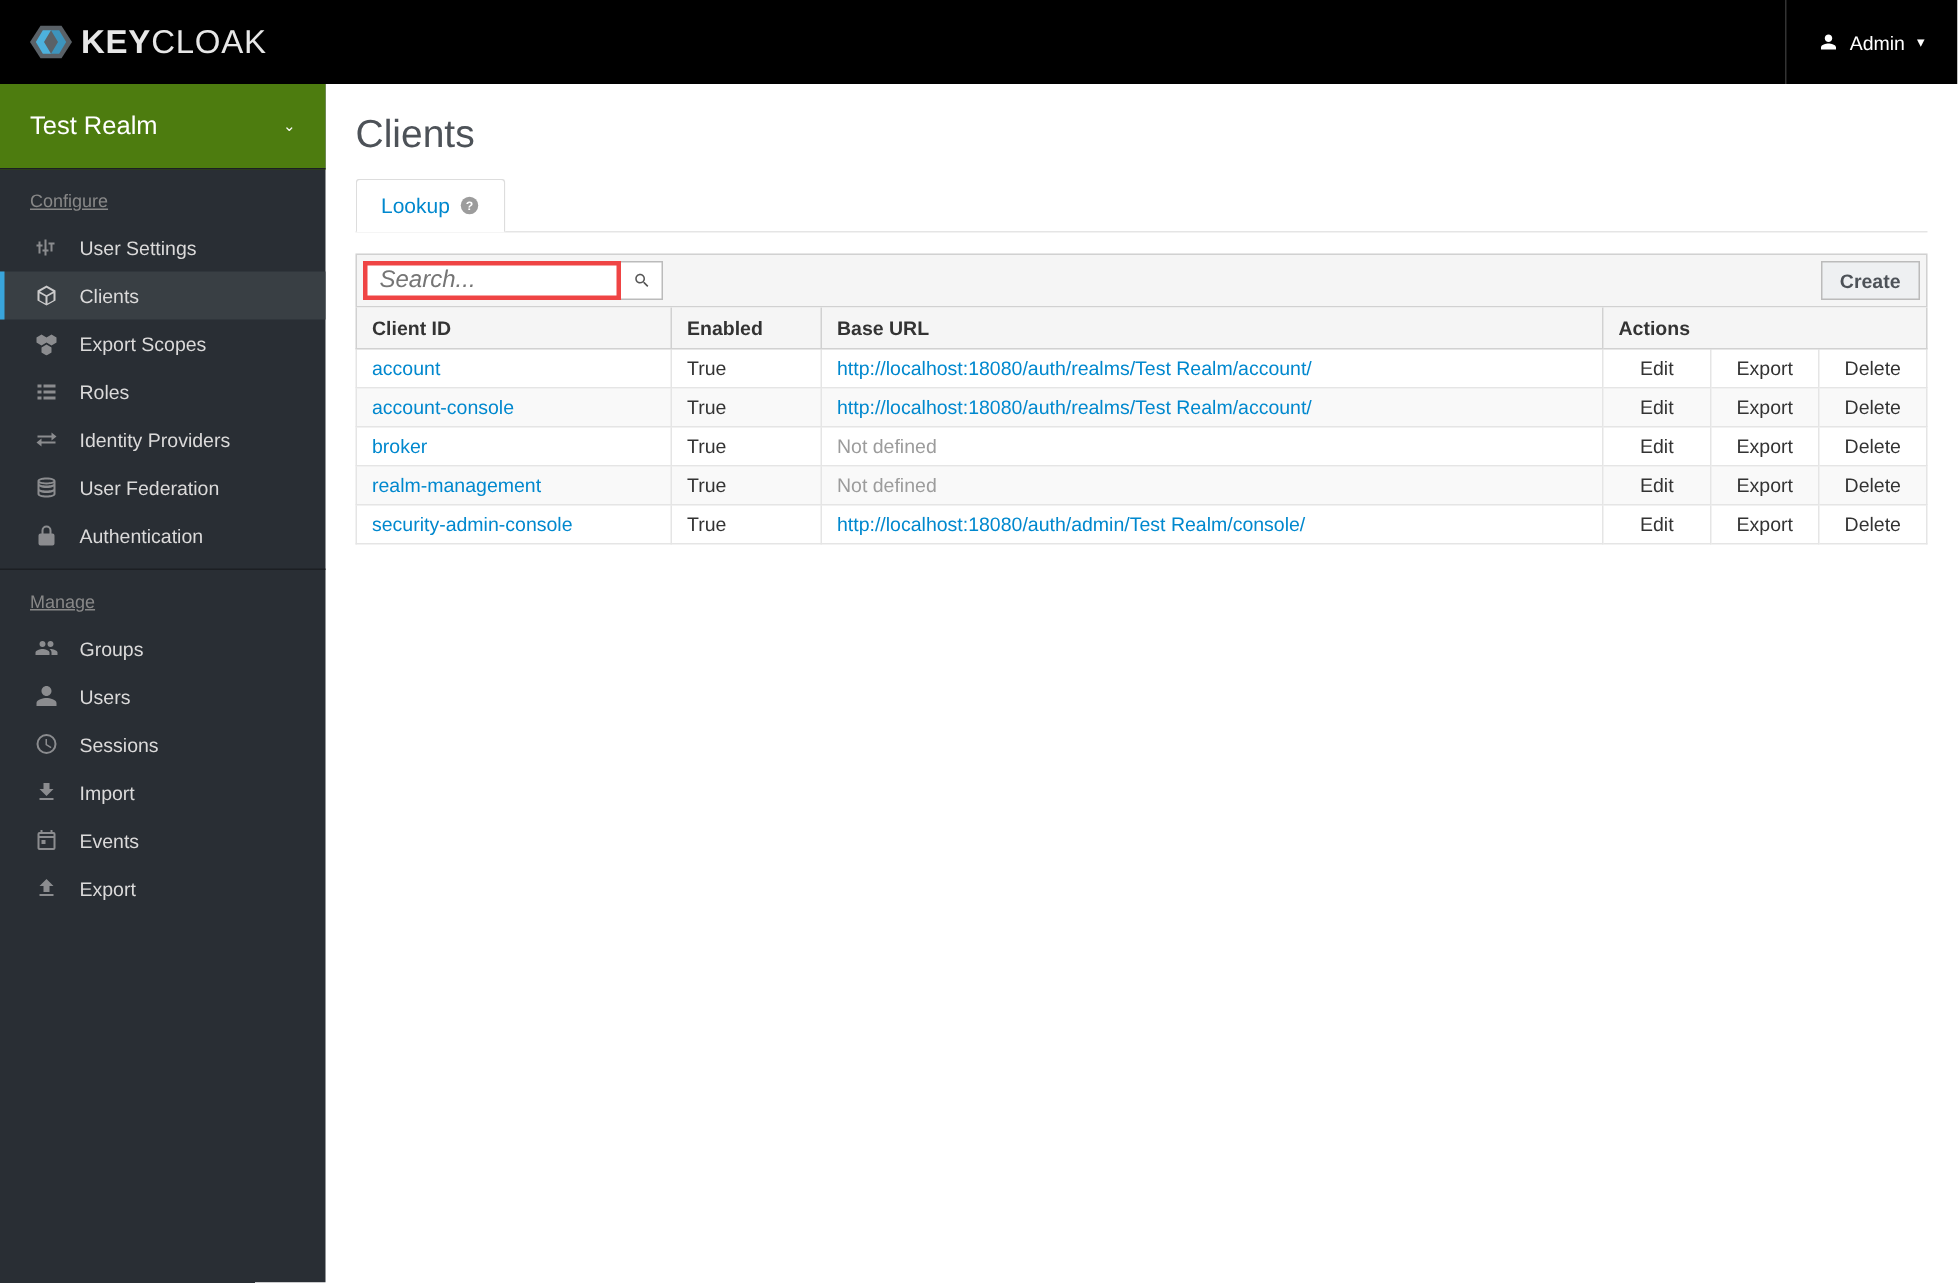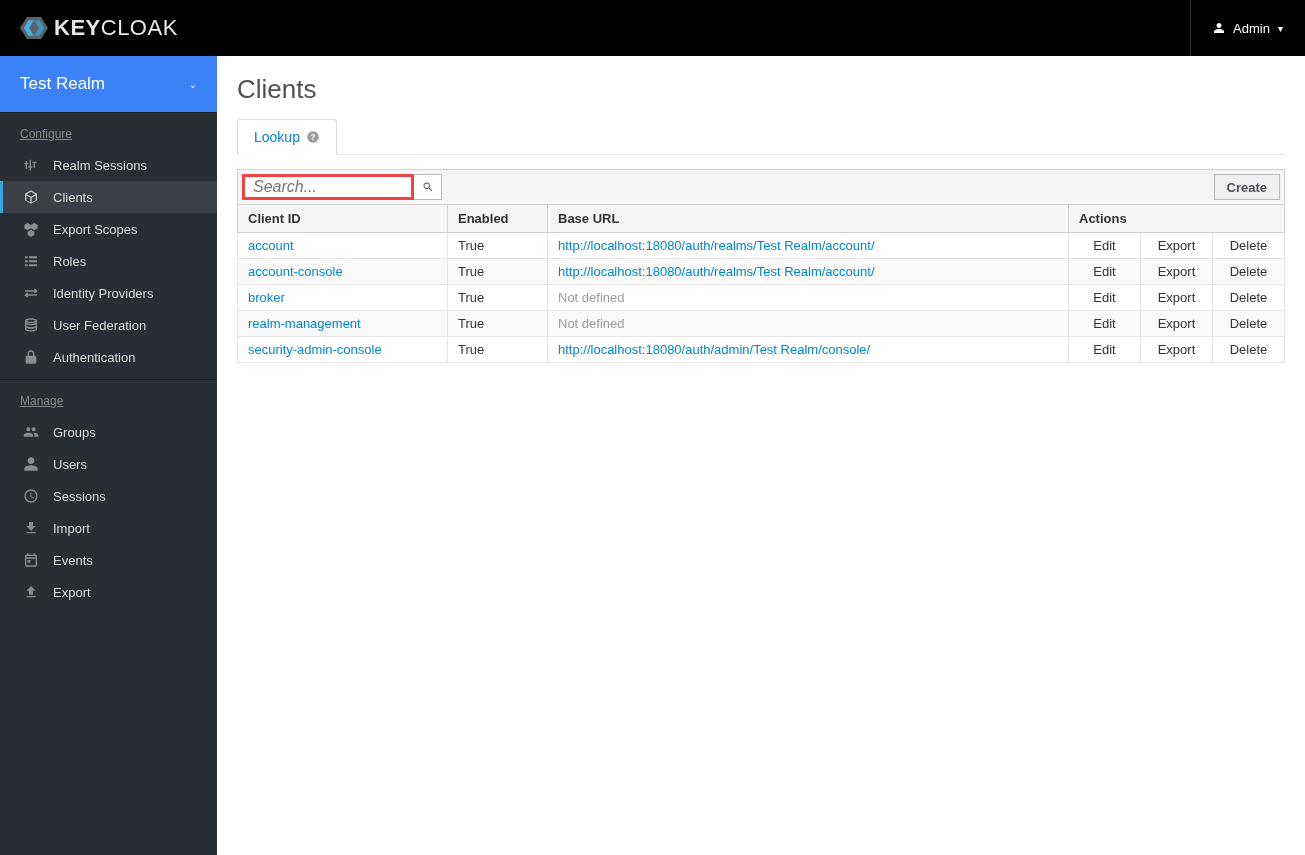--- a/index.html
+++ b/index.html
@@ -6,21 +6,21 @@
     body { font-family: -apple-system, BlinkMacSystemFont, "Segoe UI", Helvetica, Arial, sans-serif; font-size: 13px; color: #333; }
     .topbar { background: #000; height: 56px; display: flex; align-items: center; justify-content: space-between; padding: 0 0 0 20px; }
     .logo { display: flex; align-items: center; gap: 6px; }
     .logo-icon { width: 28px; height: 28px; }
     .logo-text { color: #e7e7e7; font-size: 22px; font-weight: 300; letter-spacing: 0.5px; }
     .logo-text b { font-weight: 600; }
     .user-menu { height: 56px; display: flex; align-items: center; gap: 8px; color: #fff; border-left: 1px solid #333; padding: 0 22px; cursor: pointer; font-size: 13px; }
     .chevron-down { font-size: 10px; }
     .layout { display: flex; }
     .sidebar { width: 217px; background: #292e34; min-height: calc(100vh - 56px); color: #dbdada; flex-shrink: 0; }
-    .realm-header { padding: 18px 20px; display: flex; align-items: center; justify-content: space-between; font-size: 17px; color: #fff; cursor: pointer; background: #3b82f6; border-bottom: 1px solid #1c1f23; }
+    .realm-header { padding: 18px 20px; display: flex; align-items: center; justify-content: space-between; font-size: 17px; color: #fff; cursor: pointer; background: #4d7c0f; border-bottom: 1px solid #1c1f23; }
     .section-header { color: #888; font-size: 12px; padding: 14px 20px 8px 20px; text-decoration: underline; }
     .nav-item { display: flex; align-items: center; gap: 14px; padding: 8px 20px; color: #dbdada; font-size: 13px; cursor: pointer; border-left: 3px solid transparent; }
     .nav-item.active { background: #393f44; border-left-color: #39a5dc; }
     .nav-icon { width: 16px; height: 16px; display: inline-flex; align-items: center; justify-content: center; opacity: 0.55; fill: #dbdada; }
     .active .nav-icon { opacity: 0.9; }
     .sidebar-divider { border-top: 1px solid #1c1f23; margin-top: 6px; }
     .content { flex: 1; padding: 18px 20px; }
     h1 { font-size: 26px; font-weight: 300; color: #4d5258; margin-bottom: 14px; }
     .tabs { border-bottom: 1px solid #e5e5e5; margin-bottom: 14px; }
     .tab { display: inline-flex; align-items: center; gap: 6px; padding: 9px 16px; border: 1px solid #ddd; border-bottom: 1px solid #fff; border-radius: 3px 3px 0 0; margin-bottom: -1px; color: #0088ce; font-size: 14px; cursor: pointer; background: #fff; }
@@ -69,21 +69,21 @@
       <span class="chevron-down">⌄</span>
     </div>
     <div class="section-header">Configure</div>
     <div id="configure-nav">
         <div class="nav-item">
           <span class="nav-icon">
             <svg viewBox="0 0 24 24" width="16" height="16" fill="currentColor">
               <path d="M4 6h2v12H4zM10 4h2v16h-2zM16 8h2v8h-2zM2 9h6v2H2zM8 14h6v2H8zM14 7h6v2h-6z"></path>
             </svg>
           </span>
-          <span>Realm Sessions</span>
+          <span>User Settings</span>
         </div>
         <div class="nav-item active">
           <span class="nav-icon">
             <svg viewBox="0 0 24 24" width="16" height="16" fill="currentColor">
               <path d="M12 2L3 7v10l9 5 9-5V7l-9-5zm0 2.3L18.5 8 12 11.7 5.5 8 12 4.3zM5 9.7l6 3.4v7L5 16.7v-7zm8 10.4v-7l6-3.4v7l-6 3.4z"></path>
             </svg>
           </span>
           <span>Clients</span>
         </div>
         <div class="nav-item">

